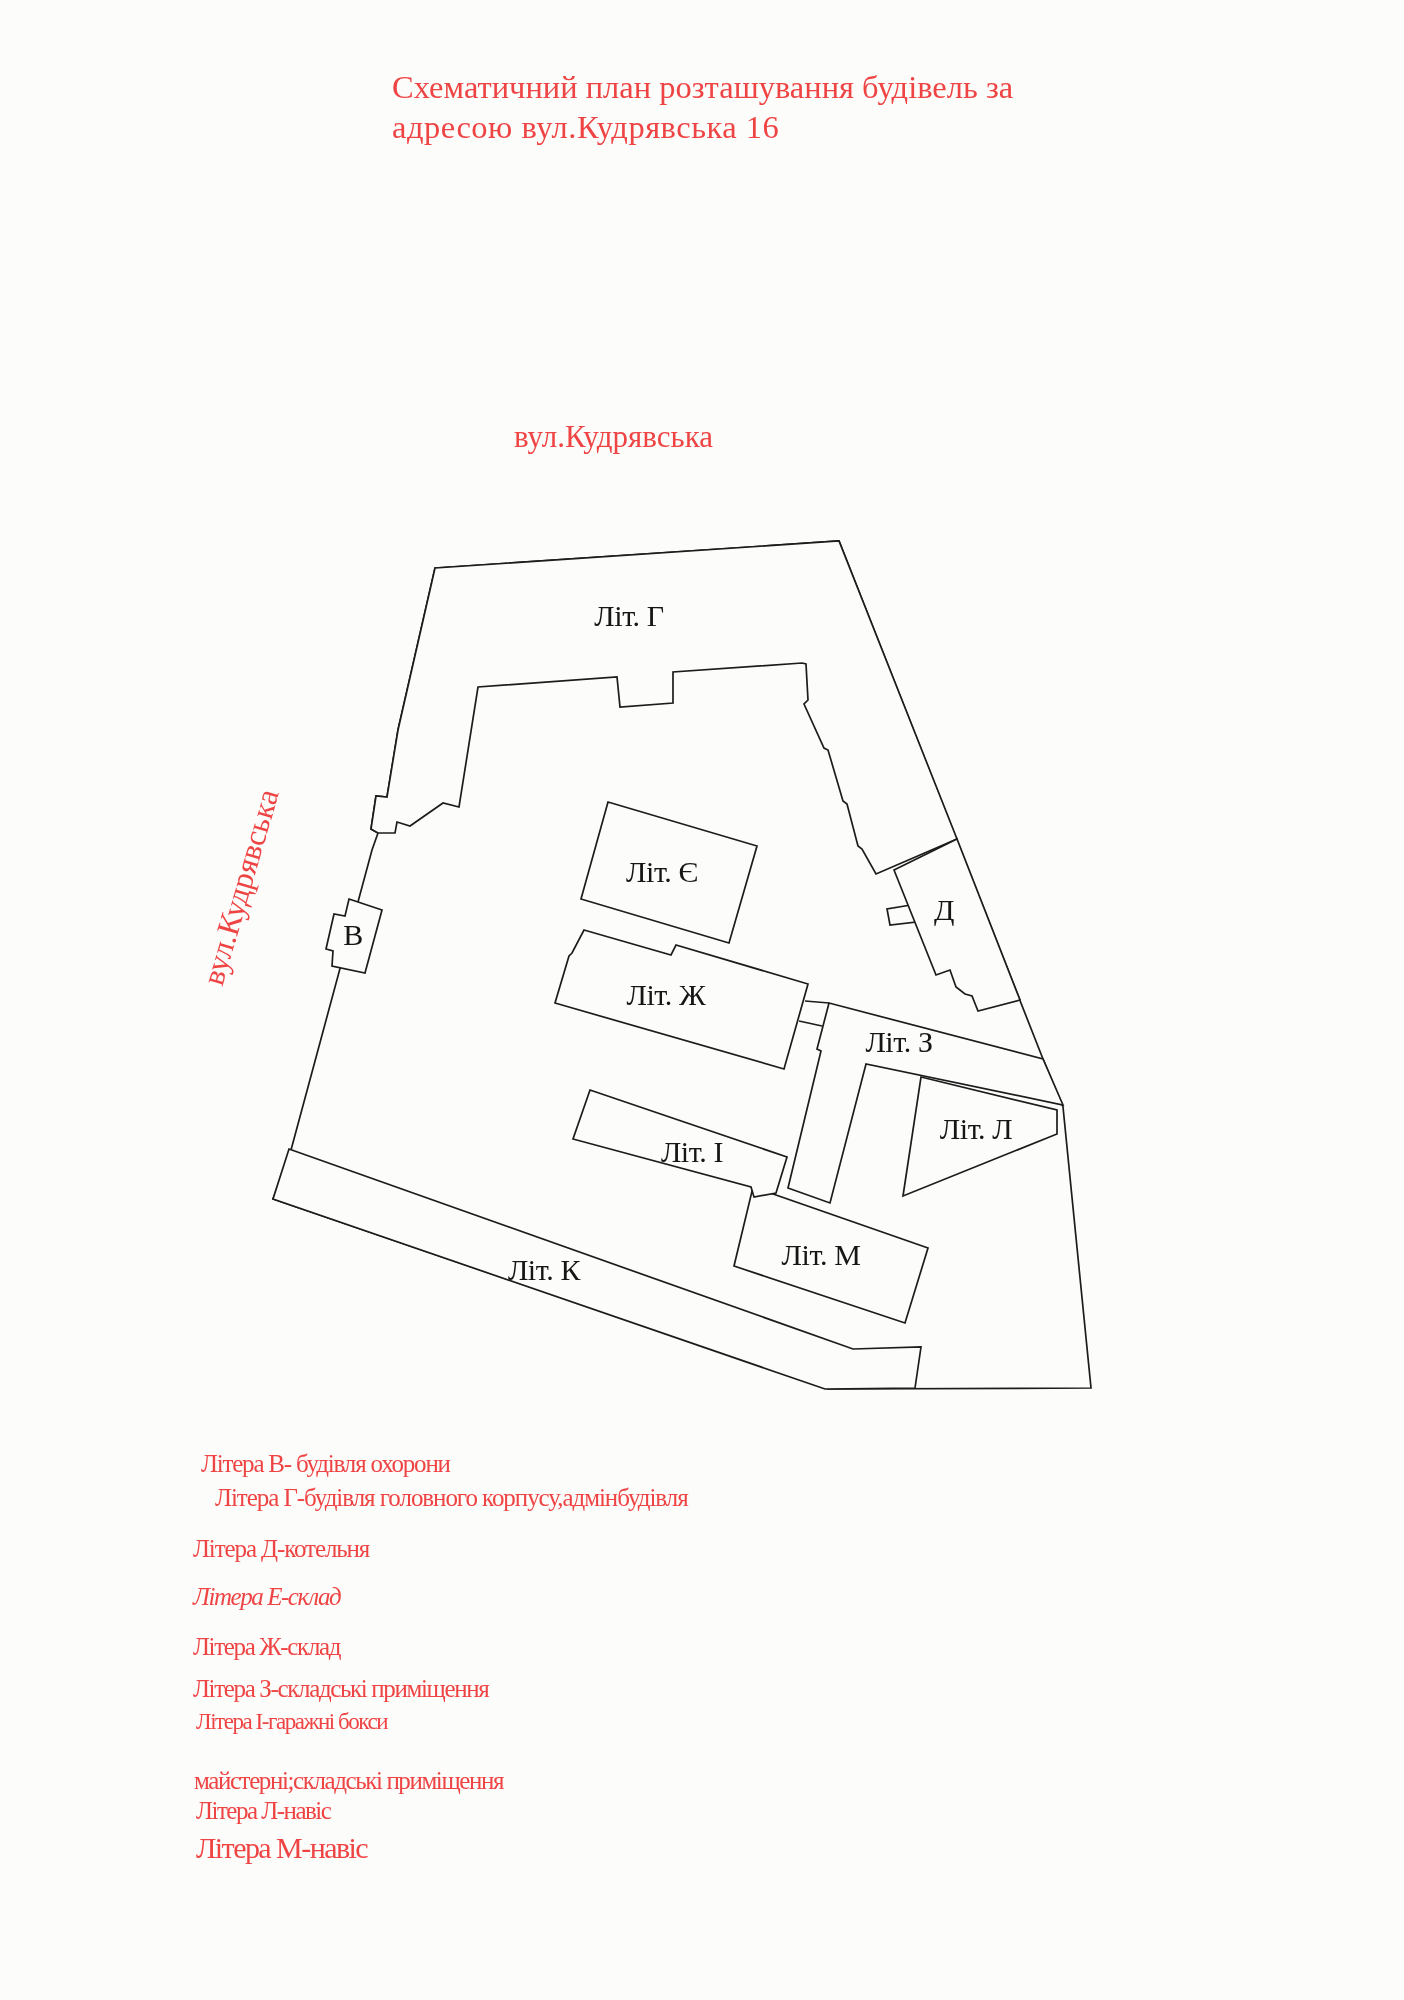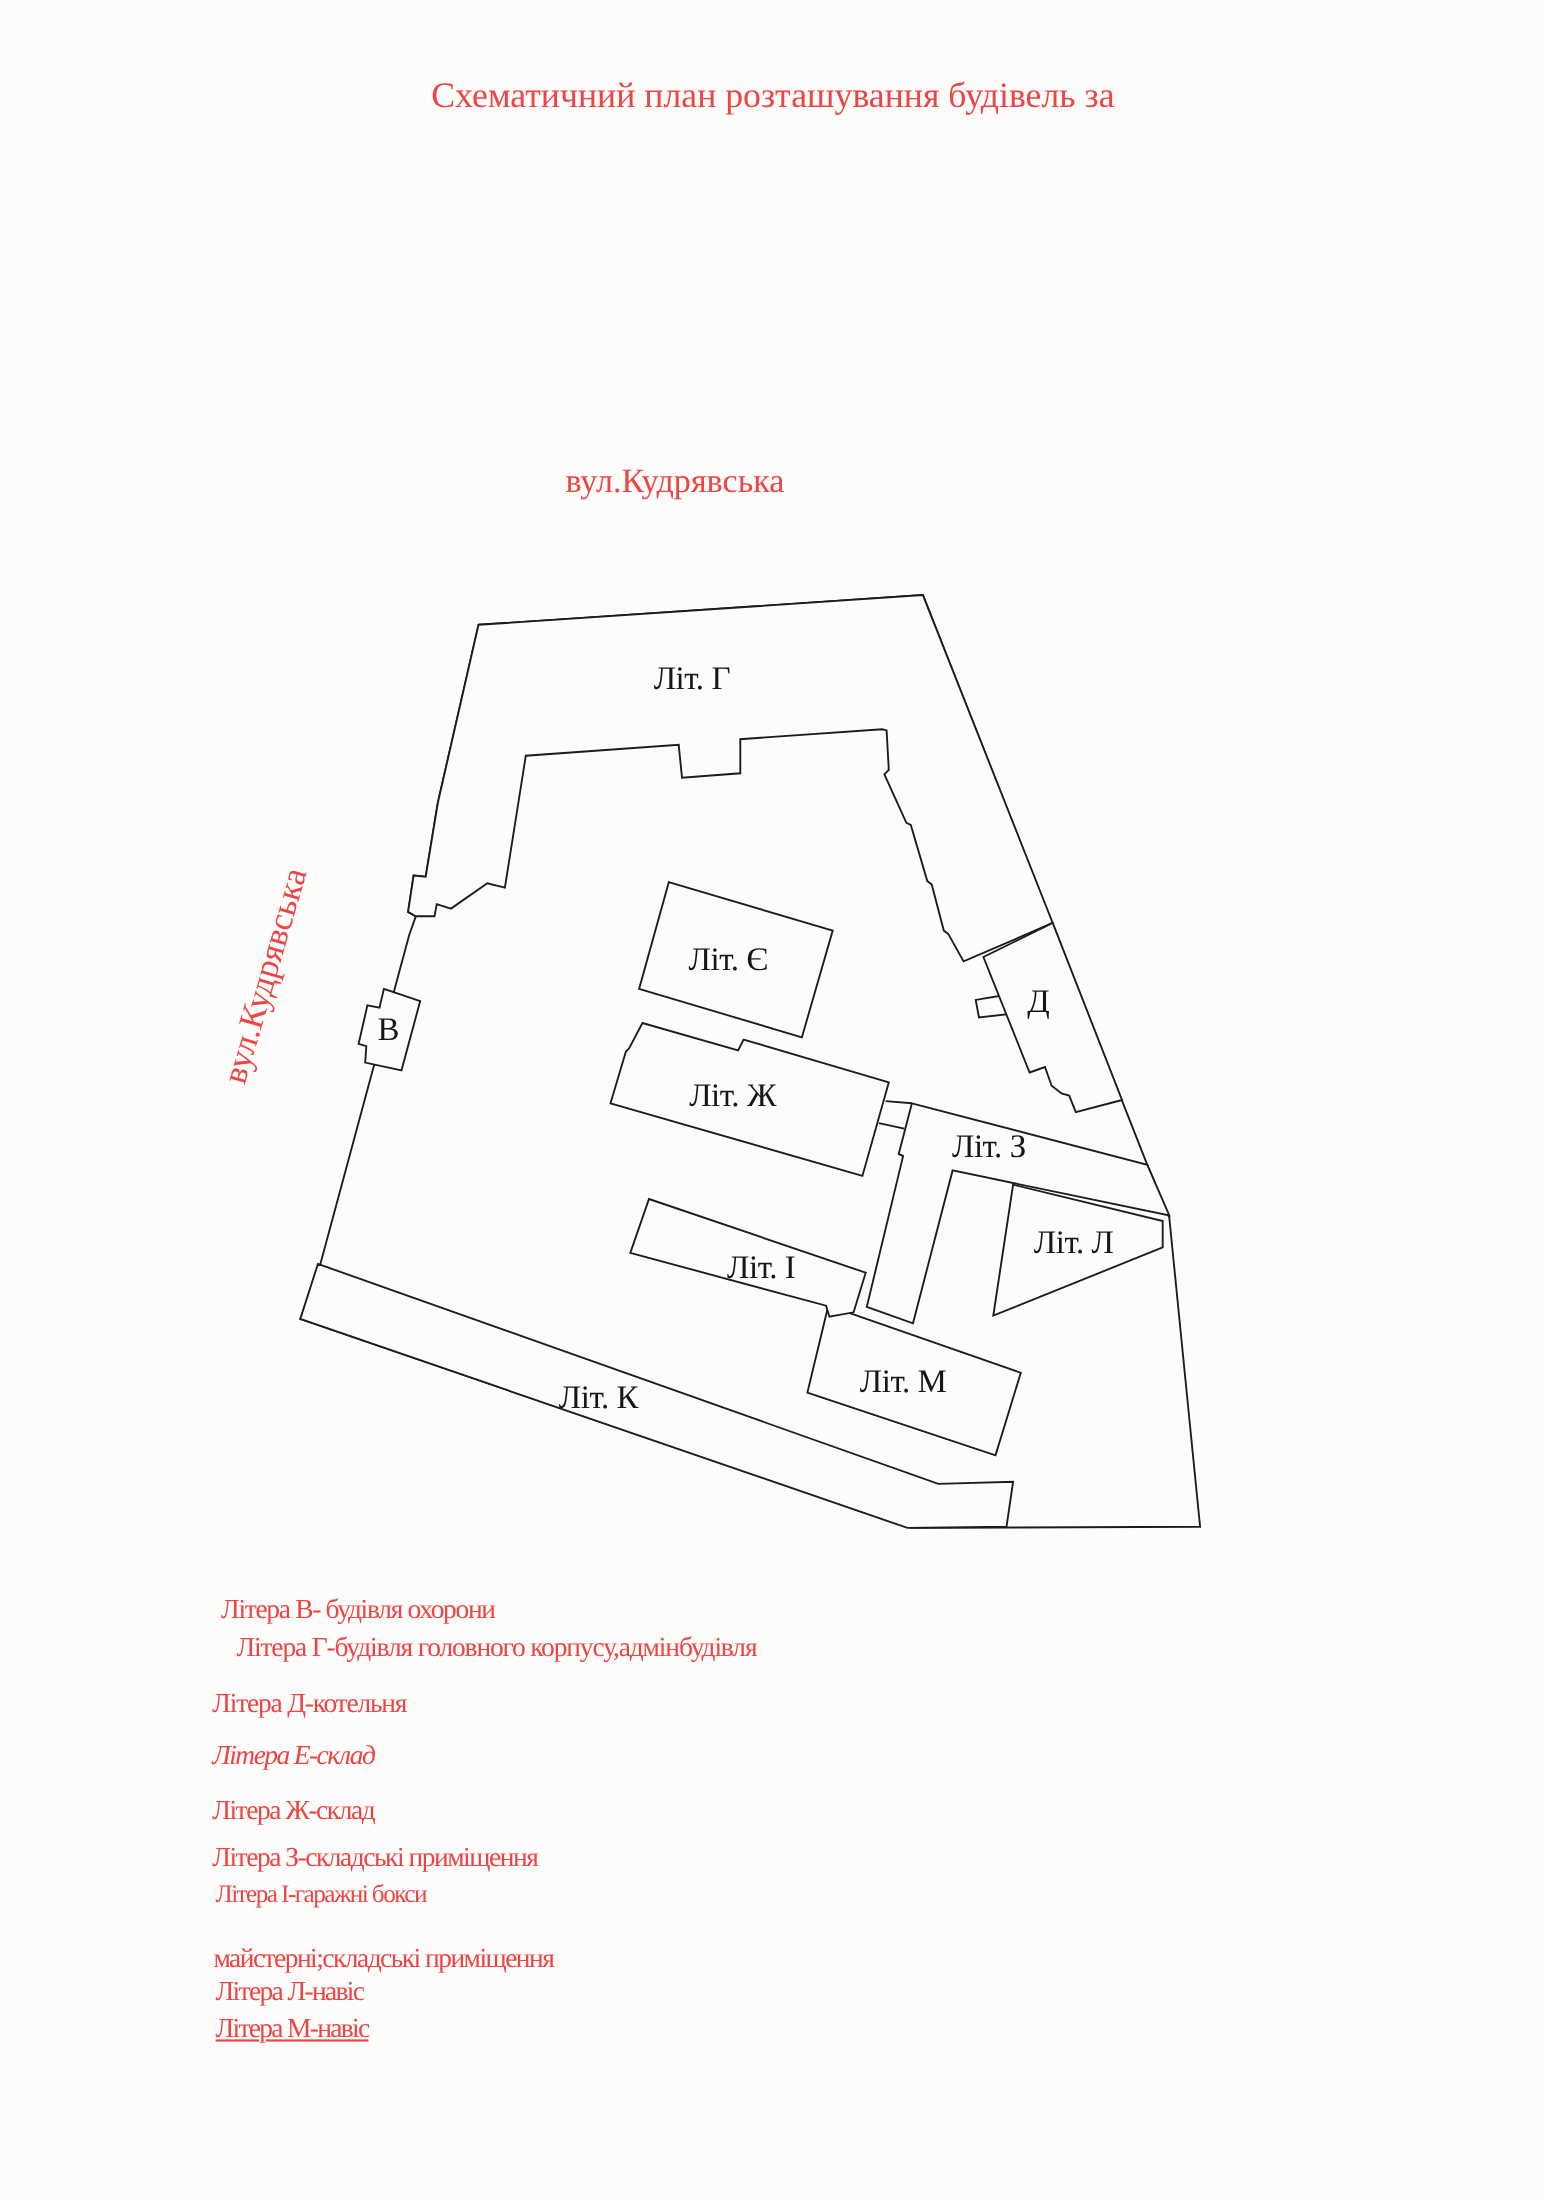--- a/index.html
+++ b/index.html
@@ -5,20 +5,21 @@
   html,body{margin:0;padding:0;}
   #page{position:relative;width:1404px;height:2000px;background:#fcfcfb;overflow:hidden;
         font-family:"Liberation Serif", serif;color:#ef4444;}
   .t{position:absolute;white-space:nowrap;}
 </style>
 </head>
 <body>
 <div id="page">
 
   <div class="t" style="left:392px;top:69px;font-size:32.5px;">Схематичний план розташування будівель за</div>
+  <div class="t" style="left:392px;top:109px;font-size:32.5px;letter-spacing:0.5px;">адресою вул.Кудрявська 16</div>
 
   <div class="t" style="left:514px;top:419px;font-size:31px;">вул.Кудрявська</div>
 
   <div class="t" style="left:241px;top:887px;font-size:31.5px;transform:translate(-50%,-50%) rotate(-73.7deg);">вул.Кудрявська</div>
 
   <svg width="1404" height="2000" style="position:absolute;left:0;top:0;" viewBox="0 0 1404 2000">
     <g fill="none" stroke="#1c1c1c" stroke-width="1.7" stroke-linejoin="miter">
 
       <polygon points="435,568 839,541 1043,1059 1063,1107 1091,1388 828,1389 273,1199 291,1150 372,850 378,833 371,829 376,796 387,797 398,730"></polygon>
     </g>
@@ -64,14 +65,14 @@
 
   <div class="t" style="left:201px;top:1450px;font-size:25px;letter-spacing:-1.2px;">Літера В- будівля охорони</div>
   <div class="t" style="left:199px;top:1484px;font-size:25px;letter-spacing:-1.05px;margin-left:16px;">Літера Г-будівля головного корпусу,адмінбудівля</div>
   <div class="t" style="left:193px;top:1535px;font-size:25px;letter-spacing:-1.1px;">Літера Д-котельня</div>
   <div class="t" style="left:193px;top:1583px;font-size:25px;letter-spacing:-1.45px;font-style:italic;">Літера Е-склад</div>
   <div class="t" style="left:193px;top:1633px;font-size:25px;letter-spacing:-1.35px;">Літера Ж-склад</div>
   <div class="t" style="left:193px;top:1675px;font-size:25px;letter-spacing:-1.35px;">Літера З-складські приміщення</div>
   <div class="t" style="left:196px;top:1709px;font-size:23px;letter-spacing:-1.45px;">Літера І-гаражні бокси</div>
   <div class="t" style="left:194px;top:1767px;font-size:25px;letter-spacing:-1.4px;">майстерні;складські приміщення</div>
   <div class="t" style="left:196px;top:1797px;font-size:25px;letter-spacing:-1.5px;">Літера Л-навіс</div>
-  <div class="t" style="left:196px;top:1831px;font-size:25px;letter-spacing:-1.55px;text-decoration:underline;">Літера М-навіс</div>
+  <div class="t" style="left:196px;top:1831px;font-size:30px;letter-spacing:-1.55px;">Літера М-навіс</div>
 </div>
 
 </body></html>

